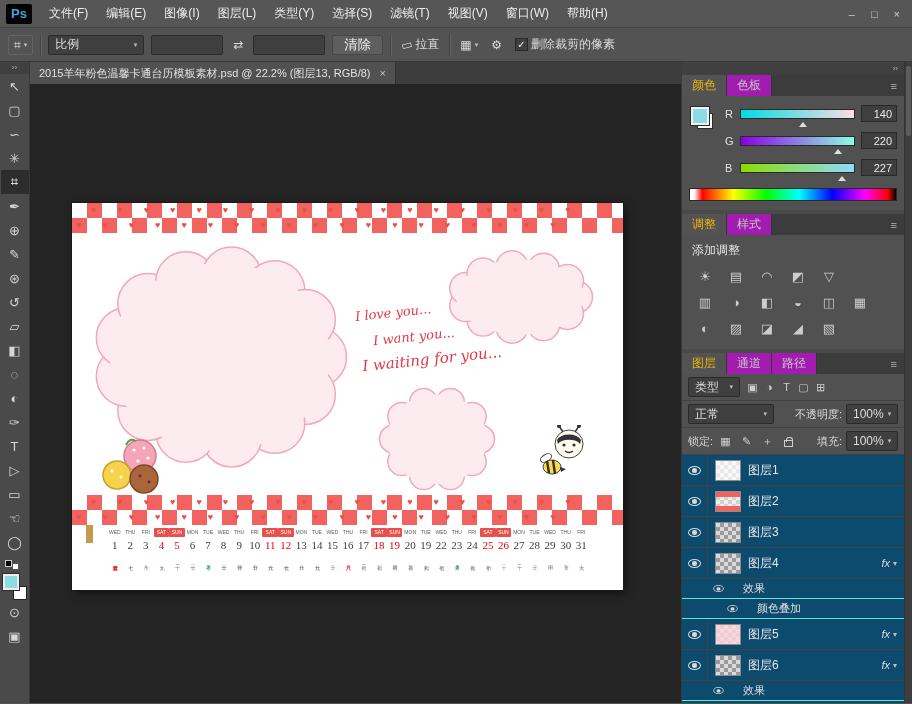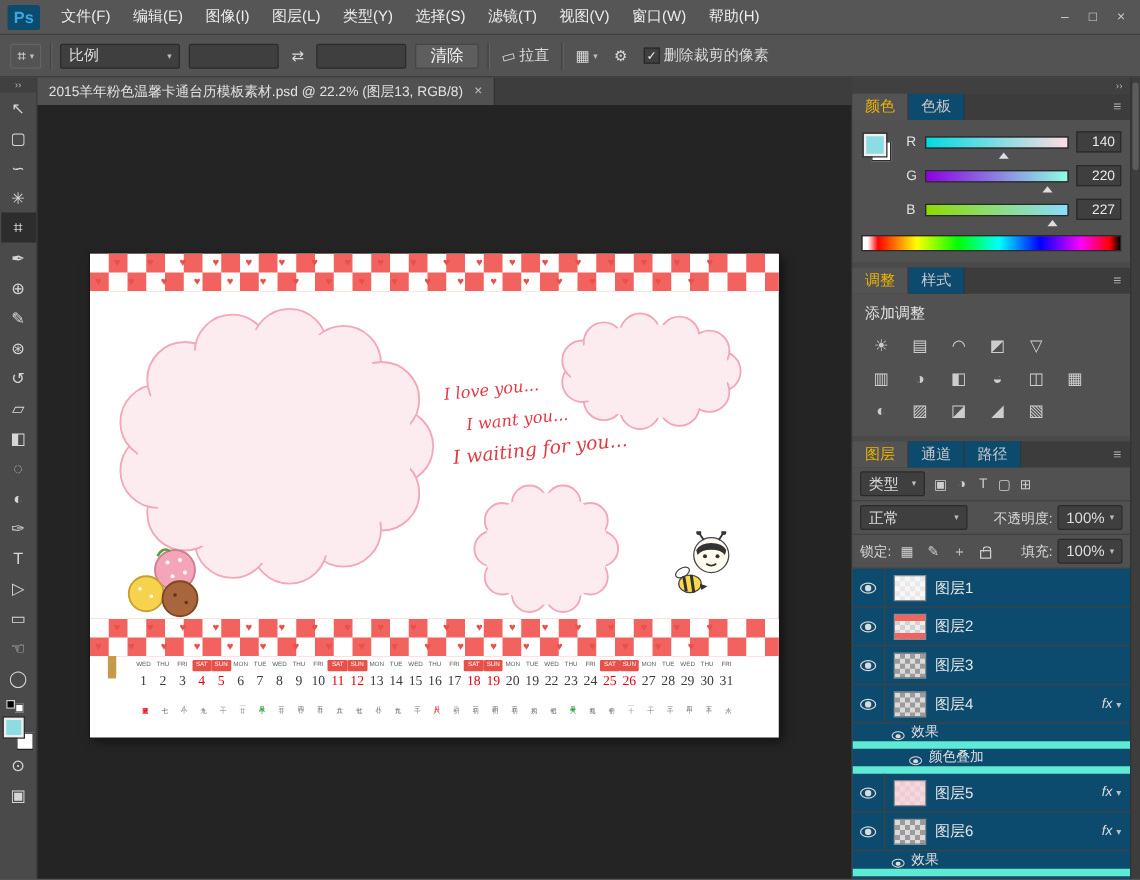--- a/index.html
+++ b/index.html
@@ -1,21 +1,21 @@
 <!DOCTYPE html>
 <html><head>
 <meta charset="utf-8">
 <style>
   *{box-sizing:border-box;margin:0;padding:0}
   html,body{width:912px;height:704px;overflow:hidden}
   body{font-family:"Liberation Sans",sans-serif;background:#535353;color:#e4e4e4;font-size:12px}
 
   
   #menubar{height:28px;background:#565656;border-bottom:1px solid #404040;display:flex;align-items:center}
-  .ps-logo{width:26px;height:20px;margin:0 8px 0 6px;background:#0c4a6e;color:#39a9e2;font-weight:bold;font-size:13px;display:flex;align-items:center;justify-content:center;border-radius:2px}
+  .ps-logo{width:26px;height:20px;margin:0 8px 0 6px;background:#000000;color:#39a9e2;font-weight:bold;font-size:13px;display:flex;align-items:center;justify-content:center;border-radius:2px}
   #menu-items{display:flex;height:100%}
   .menu-item{padding:0 9px;display:flex;align-items:center;color:#ececec}
   #win-controls{margin-left:auto;display:flex;gap:16px;padding-right:12px;color:#cfcfcf;font-size:11px}
   #win-controls span{cursor:default}
 
   
   #optionsbar{height:34px;background:#535353;border-bottom:1px solid #3a3a3a;display:flex;align-items:center;gap:7px;padding:0 8px}
   .tool-badge{display:flex;align-items:center;gap:3px;padding:2px 5px;border:1px solid #646464;border-radius:2px;color:#e8e8e8}
   .tiny-arr{font-size:7px;color:#bdbdbd}
   .vsep{width:1px;height:22px;background:#434343;box-shadow:1px 0 0 #646464}
@@ -69,21 +69,21 @@
   .cal-date.red{color:#e60012}
   .cal-lunar{writing-mode:vertical-rl;font-size:5px;height:13px;margin:0 auto;color:#787878;line-height:7px}
   .cal-lunar.red{color:#e60012}
   .cal-lunar.green{color:#1f9e3a}
 
   
   #dock{width:223px;background:#4a4a4a;border-left:1px solid #3a3a3a;display:flex;flex-direction:column}
   #dock-top{height:13px;background:#404040;display:flex;justify-content:flex-end;align-items:center;padding-right:6px;color:#b9b9b9;font-size:8px}
   .panel{background:#515151;margin-bottom:4px}
   .panel-tabs{height:21px;background:#3c3c3c;display:flex;align-items:stretch}
-  .ptab{padding:0 10px;display:flex;align-items:center;font-size:12px;color:#c6c6c6;background:#0c4a6e;border-right:1px solid #353535}
+  .ptab{padding:0 10px;display:flex;align-items:center;font-size:12px;color:#c6c6c6;background:#a21caf;border-right:1px solid #353535}
   .ptab.active{background:#535353;color:#eab308}
   .panel-menu{margin-left:auto;padding:0 7px;display:flex;align-items:center;color:#b5b5b5;font-size:11px}
 
   #color-body{display:flex;padding:9px 7px 2px;gap:6px}
   #color-swatch-widget{position:relative;width:30px;height:44px}
   #color-swatch-widget .back{position:absolute;left:8px;top:8px;width:16px;height:16px;background:#fff;border:1px solid #2c2c2c}
   #color-swatch-widget .front{position:absolute;left:2px;top:2px;width:18px;height:18px;border:2px solid #f0f0f0;outline:1px solid #2c2c2c}
   #color-channels{flex:1}
   .channel-row{display:flex;align-items:center;gap:6px;margin-bottom:10px}
   .ch-label{width:9px;font-size:11px;color:#e0e0e0}
@@ -115,21 +115,21 @@
   .eye::after{content:"";position:absolute;left:3px;top:1.5px;width:4.5px;height:4.5px;border-radius:50%;background:#dadada}
   .thumb{width:26px;height:21px;margin:0 7px;border:1px solid #8c8c8c;background:repeating-conic-gradient(#9b9b9b 0 25%,#dadada 0 50%) 0 0/8px 8px;position:relative;flex:none}
   .thumb::after{content:"";position:absolute;inset:0}
   .thumb.white::after{background:rgba(255,255,255,.78)}
   .thumb.pink::after{background:rgba(252,213,221,.85)}
   .thumb.redstripe::after{background:linear-gradient(#f2625e 0 26%,rgba(255,255,255,.55) 26% 74%,#f2625e 74%)}
   .layer-name{flex:1;color:#e6e6e6}
   .fx-wrap{display:flex;align-items:center;gap:3px;padding-right:7px;color:#dcdcdc}
   .fx{font-style:italic;font-size:11px}
   .fx-arr{font-size:8px;color:#bdbdbd}
-  .effect-row{height:20px;display:flex;align-items:flex-end;gap:4px;border-bottom:6px solid #5eead4;padding-left:30px}
+  .effect-row{height:20px;display:flex;align-items:center;gap:18px;border-bottom:1px solid #5eead4;padding-left:30px}
   .effect-row.sub{padding-left:44px}
   .effect-row .eye{transform:scale(.8)}
   .effect-label{font-size:11px;color:#dedede}
 
   #scrollstrip{width:8px;background:#3d3d3d;border-left:1px solid #333;position:relative}
   #scrollstrip .thumb-bar{position:absolute;left:1px;top:4px;width:5px;height:70px;background:#5c5c5c;border-radius:3px}
 </style>
 </head>
 <body>
 

